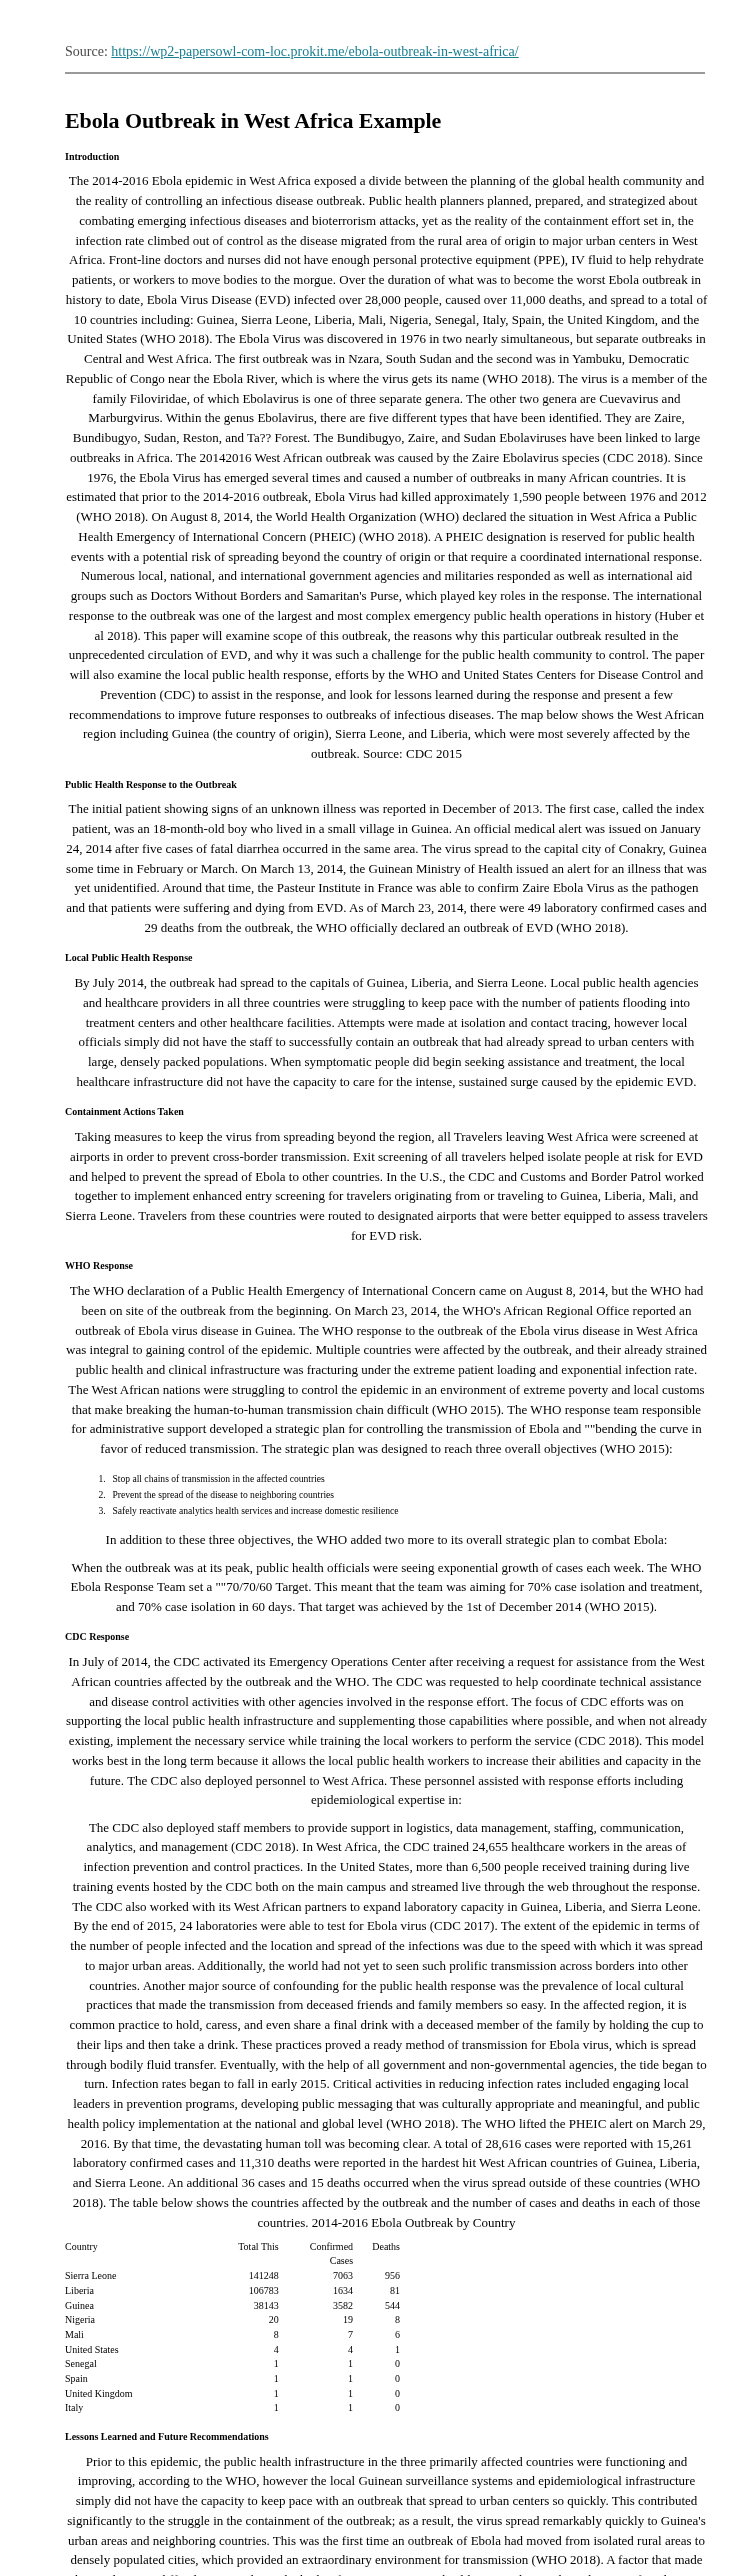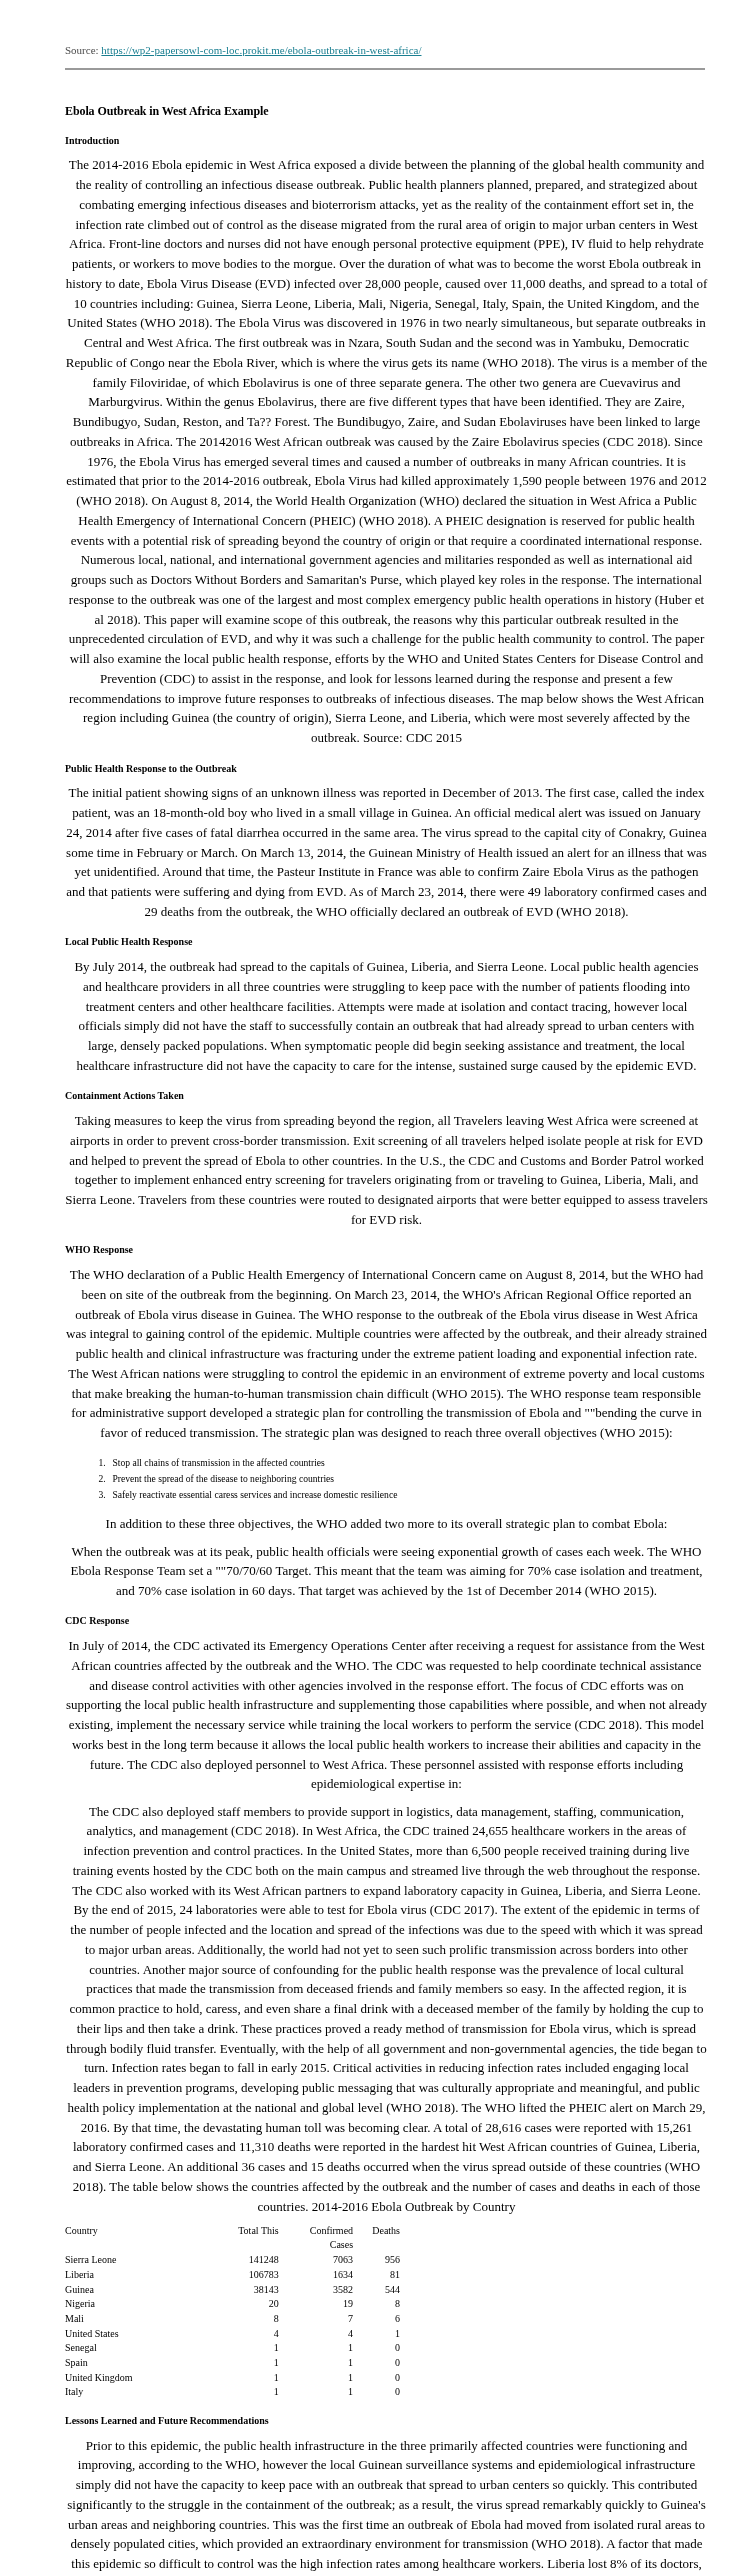--- a/index.html
+++ b/index.html
@@ -30,21 +30,21 @@
     color: #595959;
     letter-spacing: 0.1px;
     line-height: 1.1;
     font-weight: 400;
   }
   .brand-accent {
     color: #1a9aad;
   }
   .source-line {
     margin-top: 13.3px;
-    font-size: 11px;
+    font-size: 14px;
     color: #4a4a4a;
   }
   .source-link {
     color: #1a7f91;
     text-decoration: underline;
     word-break: break-all;
   }
   .rule {
     margin: 11.8px 0 0 40px;
     margin-right: 28px;
@@ -52,21 +52,21 @@
     background: #9a9a9a;
   }
 
   
   .doc {
     margin-top: 34px;
     padding-left: 40px;
     padding-right: 25px;
   }
   h1.doc-title {
-    font-size: 12px;
+    font-size: 22px;
     font-weight: bold;
     margin: 0 0 16px 0;
     line-height: 1.2;
     letter-spacing: -0.1px;
   }
   h2.section {
     font-size: 10px;
     font-weight: bold;
     margin: 14.7px 0 8.8px 0;
     line-height: 1.2;
@@ -161,21 +161,21 @@
     <p class="body">By July 2014, the outbreak had spread to the capitals of Guinea, Liberia, and Sierra Leone. Local public health agencies and healthcare providers in all three countries were struggling to keep pace with the number of patients flooding into treatment centers and other healthcare facilities. Attempts were made at isolation and contact tracing, however local officials simply did not have the staff to successfully contain an outbreak that had already spread to urban centers with large, densely packed populations. When symptomatic people did begin seeking assistance and treatment, the local healthcare infrastructure did not have the capacity to care for the intense, sustained surge caused by the epidemic EVD.</p>
 
     <h2 class="section">Containment Actions Taken</h2>
     <p class="body">Taking measures to keep the virus from spreading beyond the region, all Travelers leaving West Africa were screened at airports in order to prevent cross-border transmission. Exit screening of all travelers helped isolate people at risk for EVD and helped to prevent the spread of Ebola to other countries. In the U.S., the CDC and Customs and Border Patrol worked together to implement enhanced entry screening for travelers originating from or traveling to Guinea, Liberia, Mali, and Sierra Leone. Travelers from these countries were routed to designated airports that were better equipped to assess travelers for EVD risk.</p>
 
     <h2 class="section">WHO Response</h2>
     <p class="body tight">The WHO declaration of a Public Health Emergency of International Concern came on August 8, 2014, but the WHO had been on site of the outbreak from the beginning. On March 23, 2014, the WHO's African Regional Office reported an outbreak of Ebola virus disease in Guinea. The WHO response to the outbreak of the Ebola virus disease in West Africa was integral to gaining control of the epidemic. Multiple countries were affected by the outbreak, and their already strained public health and clinical infrastructure was fracturing under the extreme patient loading and exponential infection rate. The West African nations were struggling to control the epidemic in an environment of extreme poverty and local customs that make breaking the human-to-human transmission chain difficult (WHO 2015). The WHO response team responsible for administrative support developed a strategic plan for controlling the transmission of Ebola and ""bending the curve in favor of reduced transmission. The strategic plan was designed to reach three overall objectives (WHO 2015):</p>
     <ol class="objectives">
       <li>Stop all chains of transmission in the affected countries</li>
       <li>Prevent the spread of the disease to neighboring countries</li>
-      <li>Safely reactivate essential caress services and increase domestic resilience</li>
+      <li>Safely reactivate analytics health services and increase domestic resilience</li>
     </ol>
     <p class="body tight">In addition to these three objectives, the WHO added two more to its overall strategic plan to combat Ebola:</p>
     <p class="body">When the outbreak was at its peak, public health officials were seeing exponential growth of cases each week. The WHO Ebola Response Team set a ""70/70/60 Target. This meant that the team was aiming for 70% case isolation and treatment, and 70% case isolation in 60 days. That target was achieved by the 1st of December 2014 (WHO 2015).</p>
 
     <h2 class="section">CDC Response</h2>
     <p class="body tight">In July of 2014, the CDC activated its Emergency Operations Center after receiving a request for assistance from the West African countries affected by the outbreak and the WHO. The CDC was requested to help coordinate technical assistance and disease control activities with other agencies involved in the response effort. The focus of CDC efforts was on supporting the local public health infrastructure and supplementing those capabilities where possible, and when not already existing, implement the necessary service while training the local workers to perform the service (CDC 2018). This model works best in the long term because it allows the local public health workers to increase their abilities and capacity in the future. The CDC also deployed personnel to West Africa. These personnel assisted with response efforts including epidemiological expertise in:</p>
     <p class="body tight">The CDC also deployed staff members to provide support in logistics, data management, staffing, communication, analytics, and management (CDC 2018). In West Africa, the CDC trained 24,655 healthcare workers in the areas of infection prevention and control practices. In the United States, more than 6,500 people received training during live training events hosted by the CDC both on the main campus and streamed live through the web throughout the response. The CDC also worked with its West African partners to expand laboratory capacity in Guinea, Liberia, and Sierra Leone. By the end of 2015, 24 laboratories were able to test for Ebola virus (CDC 2017). The extent of the epidemic in terms of the number of people infected and the location and spread of the infections was due to the speed with which it was spread to major urban areas. Additionally, the world had not yet to seen such prolific transmission across borders into other countries. Another major source of confounding for the public health response was the prevalence of local cultural practices that made the transmission from deceased friends and family members so easy. In the affected region, it is common practice to hold, caress, and even share a final drink with a deceased member of the family by holding the cup to their lips and then take a drink. These practices proved a ready method of transmission for Ebola virus, which is spread through bodily fluid transfer. Eventually, with the help of all government and non-governmental agencies, the tide began to turn. Infection rates began to fall in early 2015. Critical activities in reducing infection rates included engaging local leaders in prevention programs, developing public messaging that was culturally appropriate and meaningful, and public health policy implementation at the national and global level (WHO 2018). The WHO lifted the PHEIC alert on March 29, 2016. By that time, the devastating human toll was becoming clear. A total of 28,616 cases were reported with 15,261 laboratory confirmed cases and 11,310 deaths were reported in the hardest hit West African countries of Guinea, Liberia, and Sierra Leone. An additional 36 cases and 15 deaths occurred when the virus spread outside of these countries (WHO 2018). The table below shows the countries affected by the outbreak and the number of cases and deaths in each of those countries. 2014-2016 Ebola Outbreak by Country</p>
 
     <table class="country-table">
       <thead>

